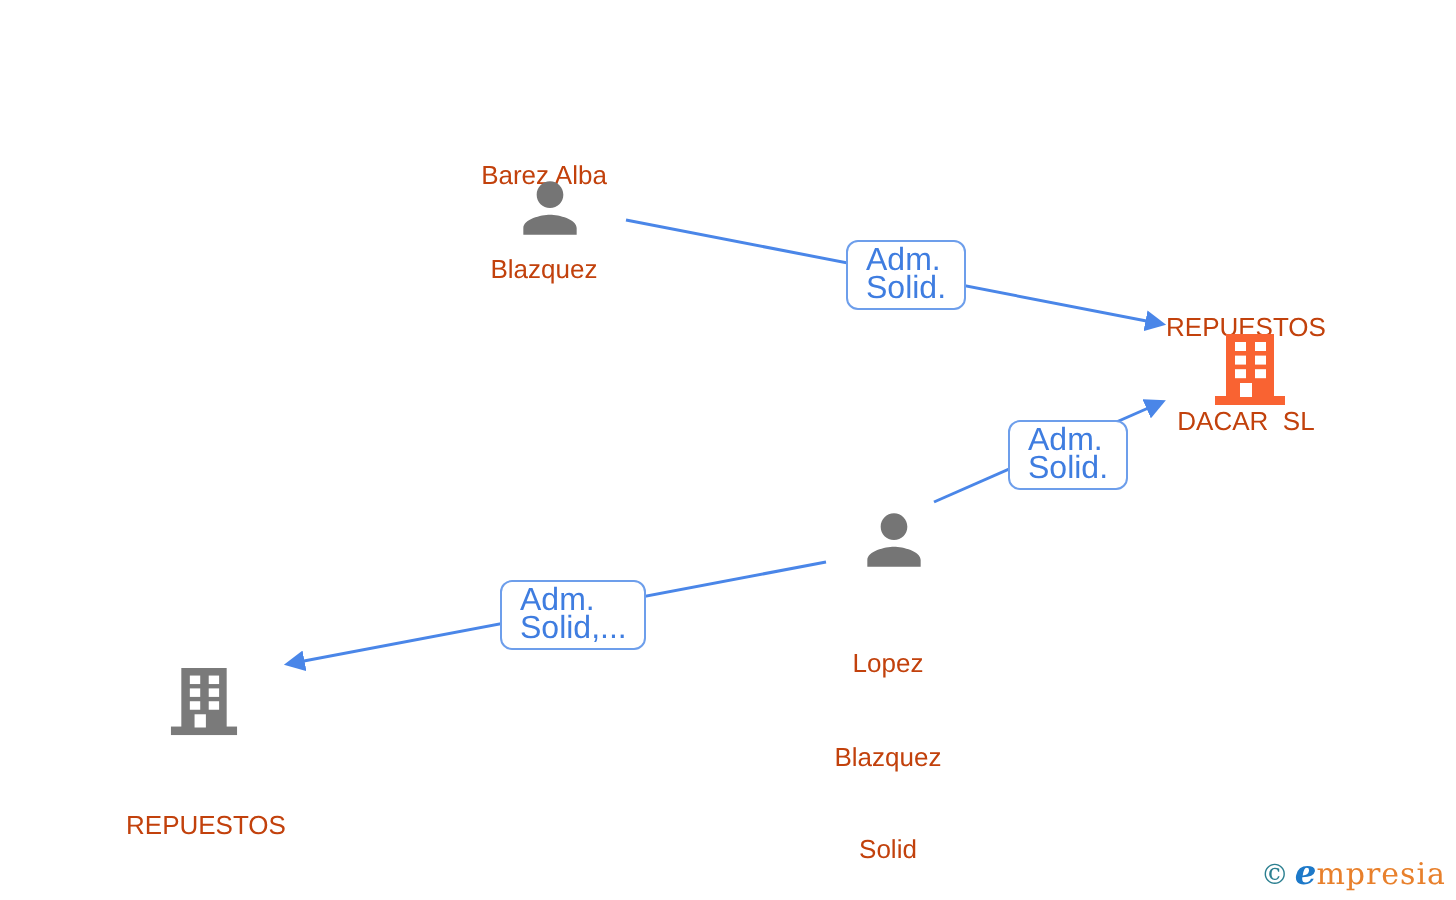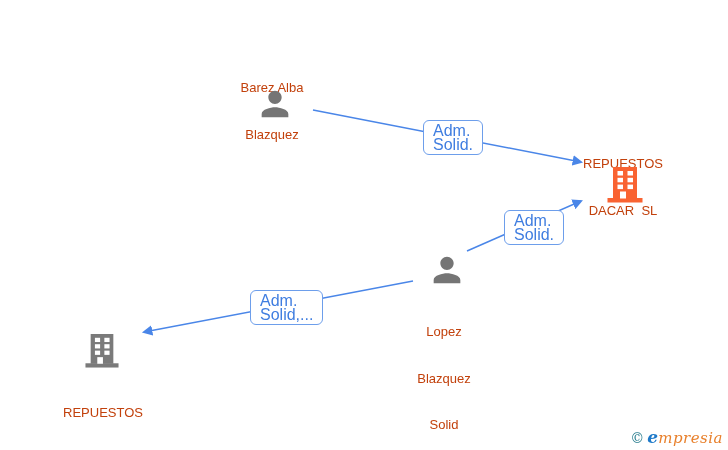--- a/index.html
+++ b/index.html
@@ -47,21 +47,21 @@
     right: 5px;
     bottom: 3px;
     z-index: 4;
     font-family: "DejaVu Serif", serif;
     font-size: 15px;
     cursor: pointer;
     white-space: nowrap;
   }
   .wm-copy { color: #2b7f90; font-style: normal; font-size: 14px; margin-right: 3px; }
   .wm-e { color: #1d79c9; font-style: italic; font-weight: bold; font-size: 17px; }
-  .wm-rest { color: #e8802c; font-style: italic; letter-spacing: 0.5px; }
+  .wm-rest { color: #e8802c; letter-spacing: 0.5px; }
 </style>
 </head>
 <body>
 
 <div class="canvas">
 
   <svg class="edges-svg" width="728" height="450" viewBox="0 0 728 450">
     <defs>
       <marker id="arrow" viewBox="0 0 10 10" refX="8" refY="5" markerWidth="7" markerHeight="7" orient="auto-start-reverse">
         <path d="M0 0 L10 5 L0 10 z" fill="#4a86e8"></path>

